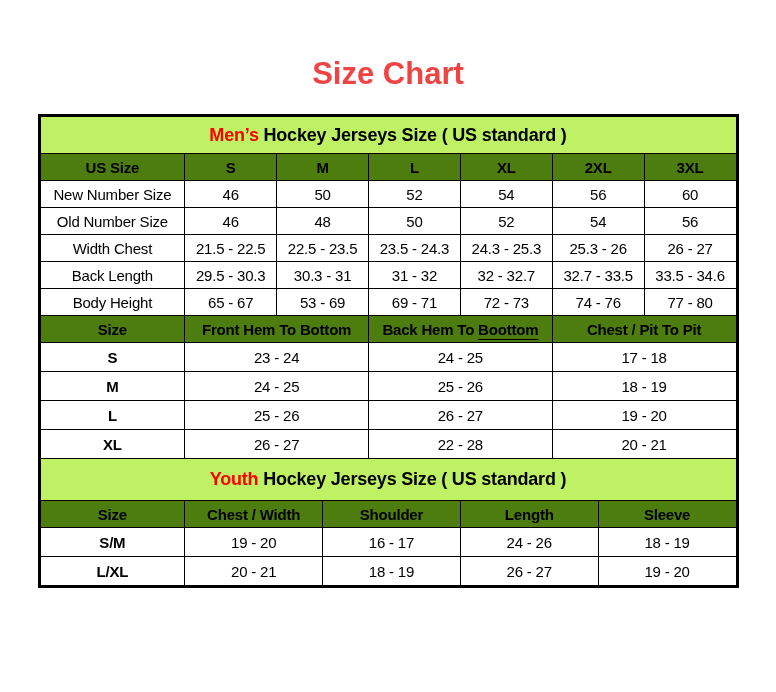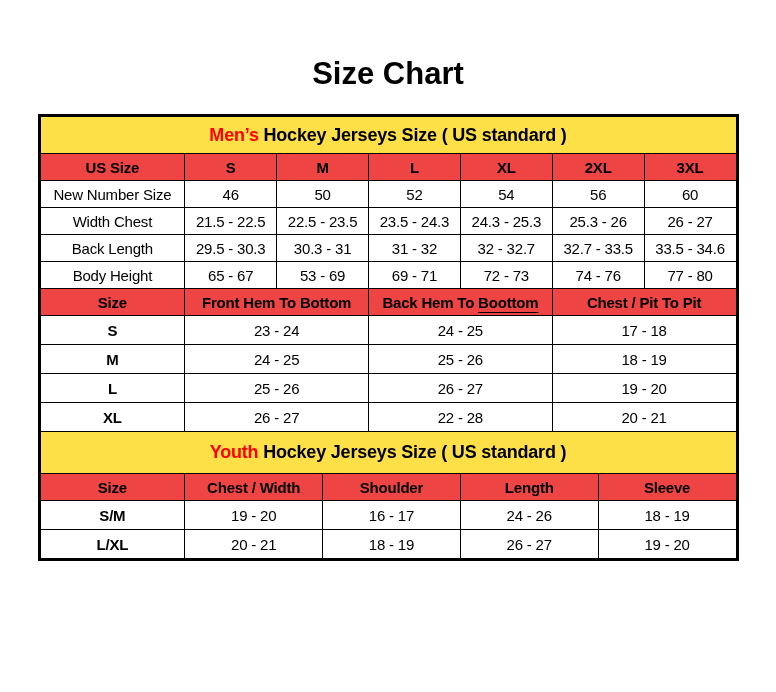--- a/index.html
+++ b/index.html
@@ -7,21 +7,21 @@
     margin: 0; padding: 0;
     width: 776px; height: 692px;
     background: #ffffff;
     font-family: "Liberation Sans", sans-serif;
     color: #000;
     overflow: hidden;
   }
   .page-title {
     margin: 56px 0 22px 0;
     text-align: center;
-    color: #000000;
+    color: #ef4444;
     font-size: 31px;
     font-weight: bold;
     letter-spacing: 0;
   }
   .chart {
     width: 701px;
     margin: 0 auto;
     border: 2px solid #000;
   }
   table {
@@ -33,32 +33,32 @@
   th, td {
     border: 1px solid #000;
     text-align: center;
     vertical-align: middle;
     padding: 1px 2px;
     letter-spacing: -0.2px;
     overflow: hidden;
     white-space: nowrap;
   }
   tr.banner-row th {
-    background: #fde047;
+    background: #bef264;
     height: 37px;
     font-size: 18px;
     font-weight: bold;
   }
   tr.banner-row.short th { height: 42px; }
   .banner-highlight { color: #FF0000; }
   tr.cols-row th {
     height: 27px;
     font-size: 15px;
     font-weight: bold;
-    background: #ef4444;
+    background: #4d7c0f;
   }
   tbody td {
     height: 27px;
     font-size: 15px;
     background: #fff;
   }
   .womens-t tbody td, .youth-t tbody td { height: 29px; }
   td.row-label-plain { font-weight: normal; text-align: center; }
   td.row-label-bold { font-weight: bold; }
   .misspelled {
@@ -103,20 +103,29 @@
     </thead>
     <tbody>
       <tr>
         <td class="row-label-plain">New Number Size</td>
         <td>46</td>
         <td>50</td>
         <td>52</td>
         <td>54</td>
         <td>56</td>
         <td>60</td>
+      </tr>
+      <tr>
+        <td class="row-label-plain">Old Number Size</td>
+        <td>46</td>
+        <td>48</td>
+        <td>50</td>
+        <td>52</td>
+        <td>54</td>
+        <td>56</td>
       </tr>
       <tr>
         <td class="row-label-plain">Width Chest</td>
         <td>21.5 - 22.5</td>
         <td>22.5 - 23.5</td>
         <td>23.5 - 24.3</td>
         <td>24.3 - 25.3</td>
         <td>25.3 - 26</td>
         <td>26 - 27</td>
       </tr>

